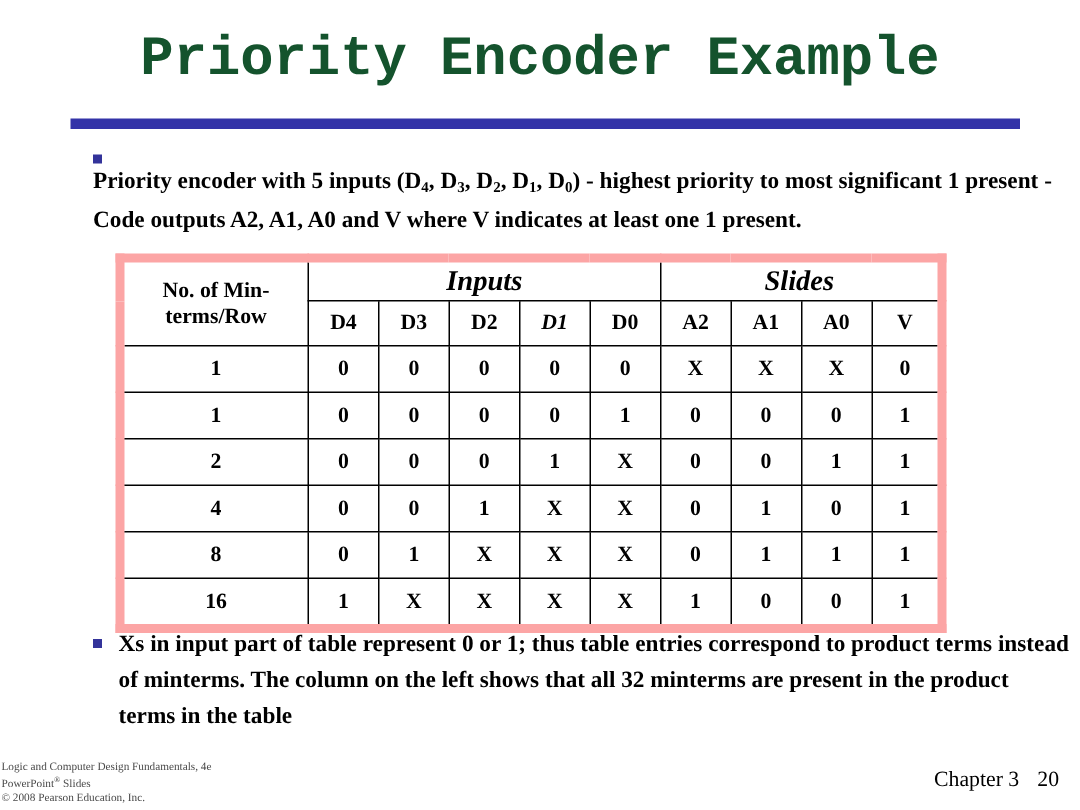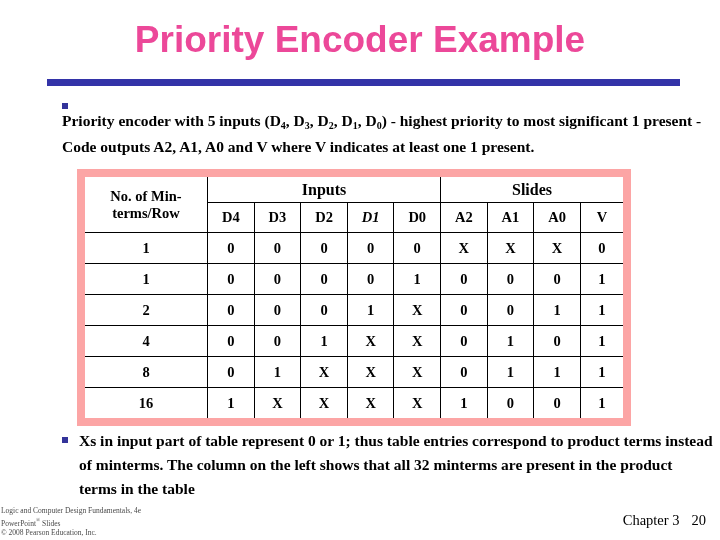--- a/index.html
+++ b/index.html
@@ -20,24 +20,24 @@
     height: 540px;
   }
 
   
   .slide-title {
     position: absolute;
     left: 0;
     top: 18px;
     width: 720px;
     text-align: center;
-    font-family: Liberation Sans, sans-serif;
+    font-family: Liberation Mono, monospace;
     font-size: 37px;
     font-weight: bold;
-    color: #ec4899;
+    color: #14532d;
     letter-spacing: 0px;
     line-height: 44px;
     white-space: nowrap;
   }
 
   
   .divider-bar {
     position: absolute;
     left: 47px;
     top: 79px;
@@ -55,21 +55,20 @@
   .bullet-top {
     left: 62px;
     top: 95px;
     width: 650px;
     flex-direction: column;
   }
   .bullet-bottom {
     left: 62px;
     top: 418px;
     width: 652px;
-    margin-top: 11px;
   }
   .bullet-marker {
     flex: 0 0 auto;
     width: 6px;
     height: 6px;
     background: #33339a;
     margin-top: 8px;
     margin-right: 11px;
   }
   .bullet-text {
@@ -111,38 +110,39 @@
     font-weight: bold;
     padding: 0;
   }
   th.hdr-minterms {
     width: 122px;
     font-size: 14.5px;
     line-height: 17px;
     height: 54px;
   }
   th.grp-label {
-    font-size: 16px;
+    font-size: 19px;
     height: 25px;
+    font-style: italic;
   }
   th.col-label {
     font-size: 14.5px;
     height: 29px;
   }
   td.cell {
     font-size: 14.5px;
     height: 30px;
   }
   td.cell-minterms {
     font-size: 14.5px;
     height: 30px;
   }
   
   table.truth-table {
-    border: 8px solid #fca5a5;
+    border: 6px solid #fca5a5;
   }
 
   
   .footer-credit {
     position: absolute;
     left: 1px;
     top: 506px;
     font-family: Liberation Serif, serif;
     font-size: 7.5px;
     line-height: 9.5px;

